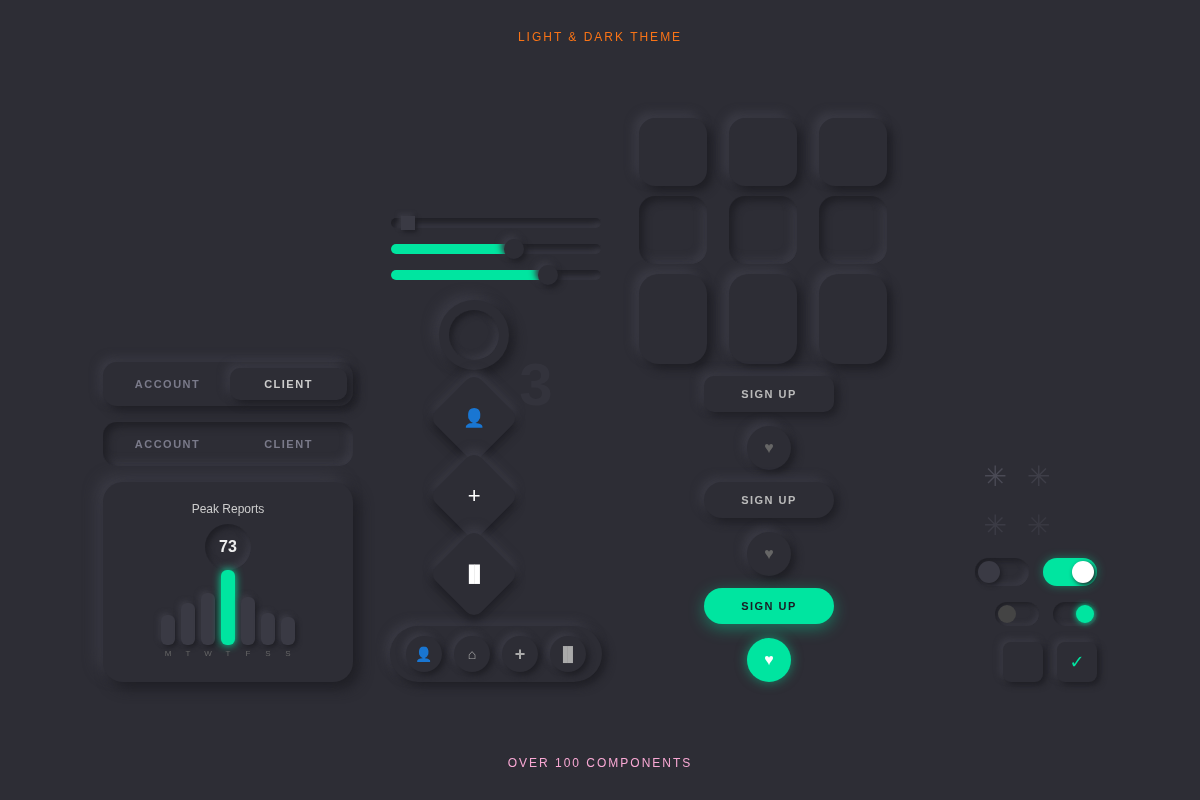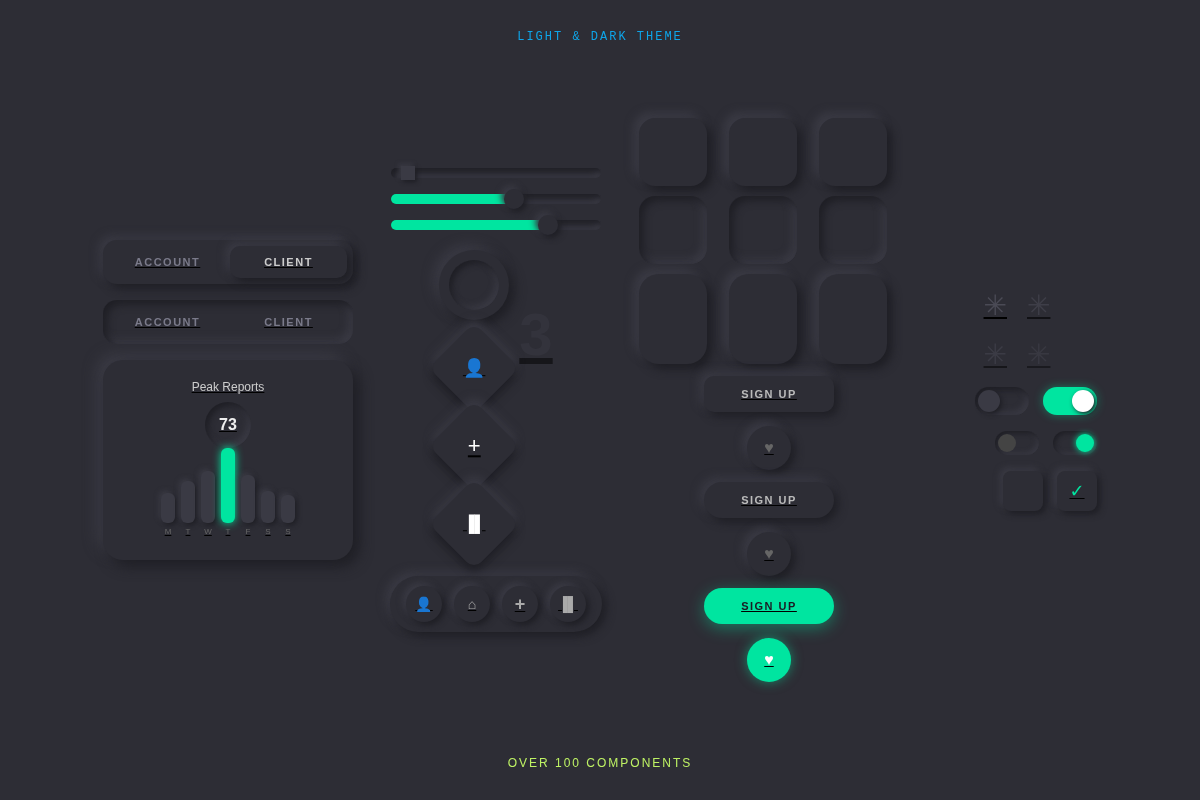--- a/index.html
+++ b/index.html
@@ -14,32 +14,31 @@
       align-items: center;
       justify-content: center;
       overflow: hidden;
     }
 
     .page-title {
       position: absolute;
       top: 30px;
       left: 50%;
       transform: translateX(-50%);
-      color: #0ea5e9;
+      color: #f97316;
       font-size: 12px;
       letter-spacing: 2px;
-      font-family: Liberation Mono, monospace;
     }
 
     .page-subtitle {
       position: absolute;
       bottom: 30px;
       left: 50%;
       transform: translateX(-50%);
-      color: #bef264;
+      color: #f9a8d4;
       font-size: 12px;
       letter-spacing: 2px;
     }
 
     .main-container {
       display: flex;
       gap: 30px;
       align-items: flex-start;
       padding: 20px;
       margin-top: 20px;
@@ -520,23 +519,22 @@
     .spin-icon {
       display: inline-block;
       font-size: 30px;
       color: #4a4a55;
     }
 
     
     .cols-middle {
       display: flex;
       gap: 38px;
-      align-items: center;
+      align-items: flex-end;
       margin-top: 0;
-      text-decoration: underline;
     }
 
     .diamond-and-knob {
       display: flex;
       flex-direction: column;
       align-items: center;
       gap: 16px;
     }
   </style>
 </head>

